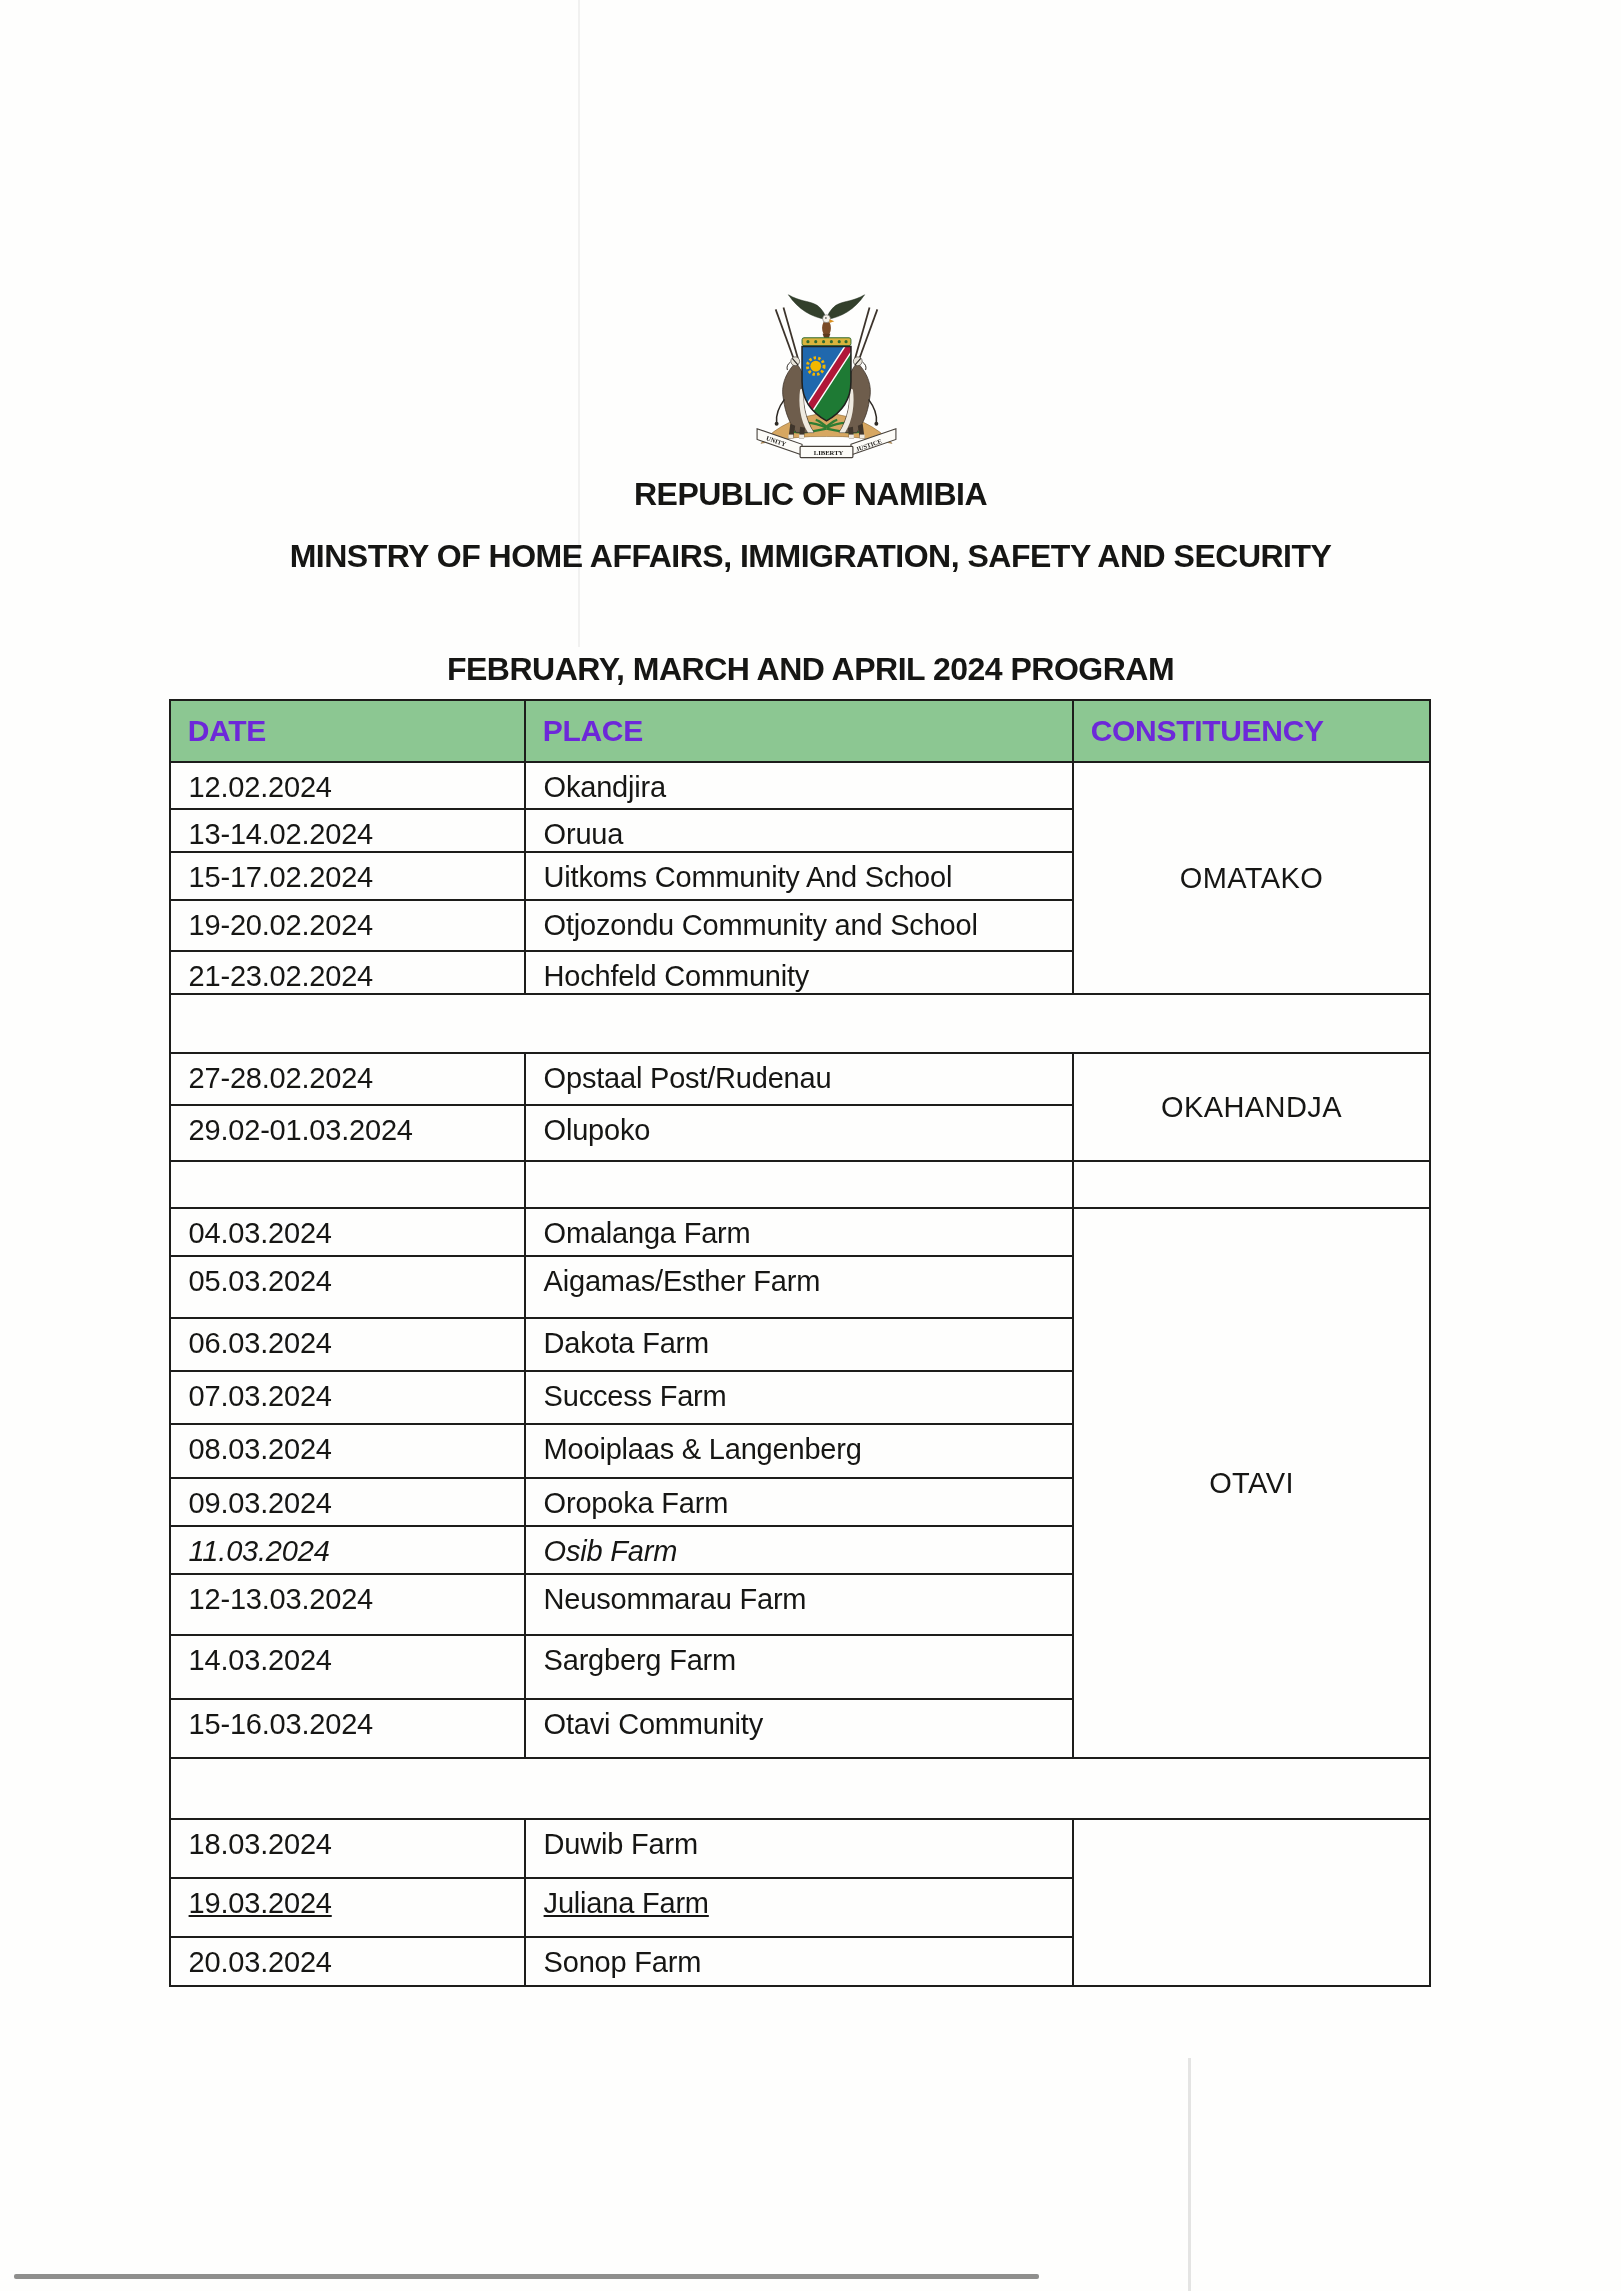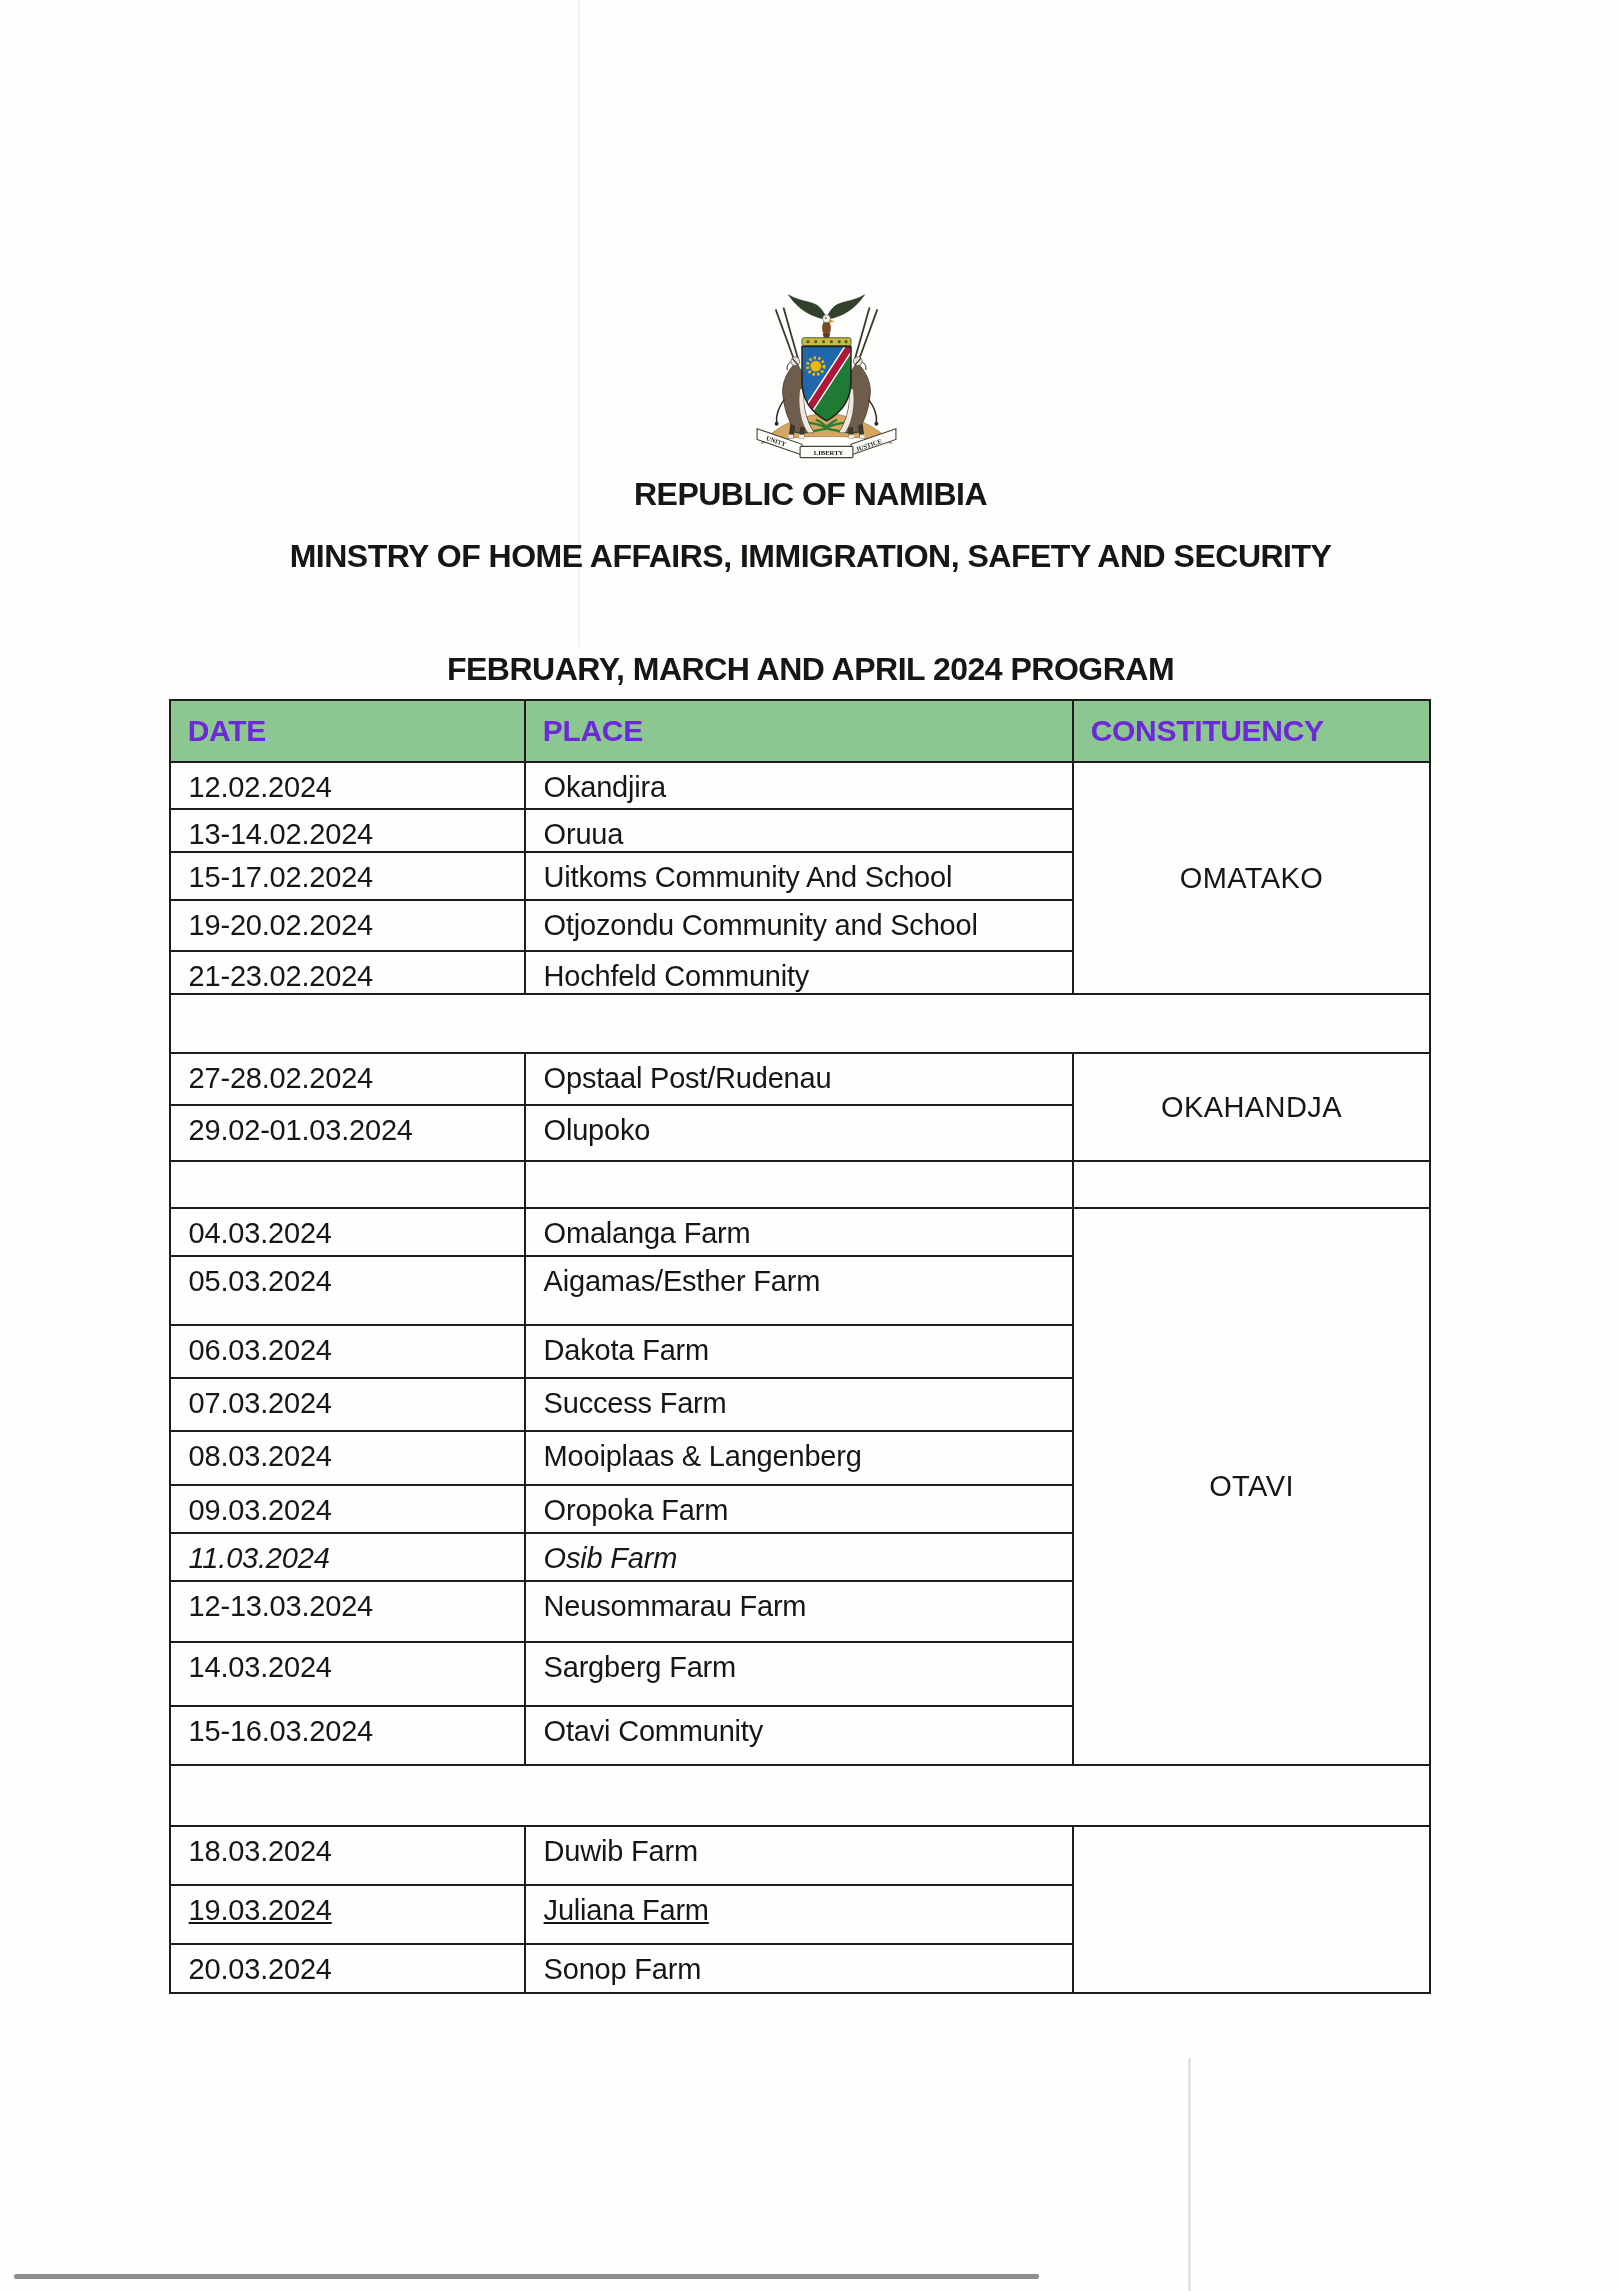--- a/index.html
+++ b/index.html
@@ -198,21 +198,21 @@
         <tr style="height: 47px;">
           <td class="c-date"></td>
           <td class="c-place"></td>
           <td class="c-const"></td>
         </tr>
         <tr style="height: 48px;">
           <td class="c-date">04.03.2024</td>
           <td class="c-place">Omalanga Farm</td>
           <td class="c-const" rowspan="10">OTAVI</td>
         </tr>
-        <tr style="height: 69px;">
+        <tr style="height: 62px;">
           <td class="c-date">05.03.2024</td>
           <td class="c-place">Aigamas/Esther Farm</td>
         </tr>
         <tr style="height: 53px;">
           <td class="c-date">06.03.2024</td>
           <td class="c-place">Dakota Farm</td>
         </tr>
         <tr style="height: 53px;">
           <td class="c-date">07.03.2024</td>
           <td class="c-place">Success Farm</td>

